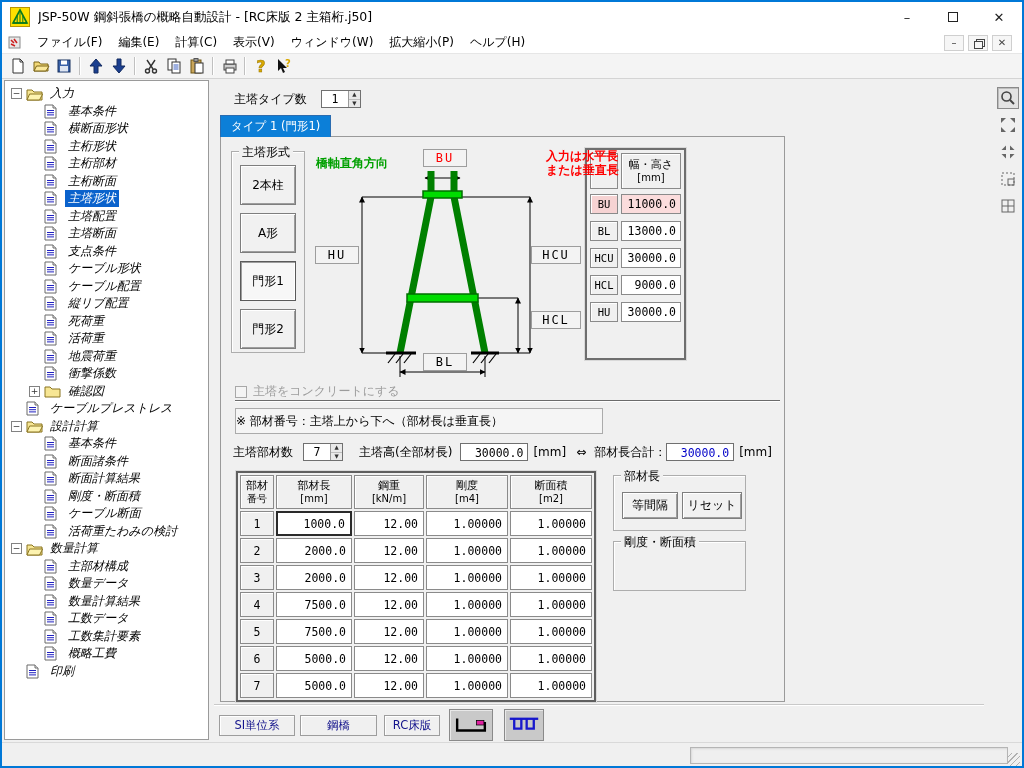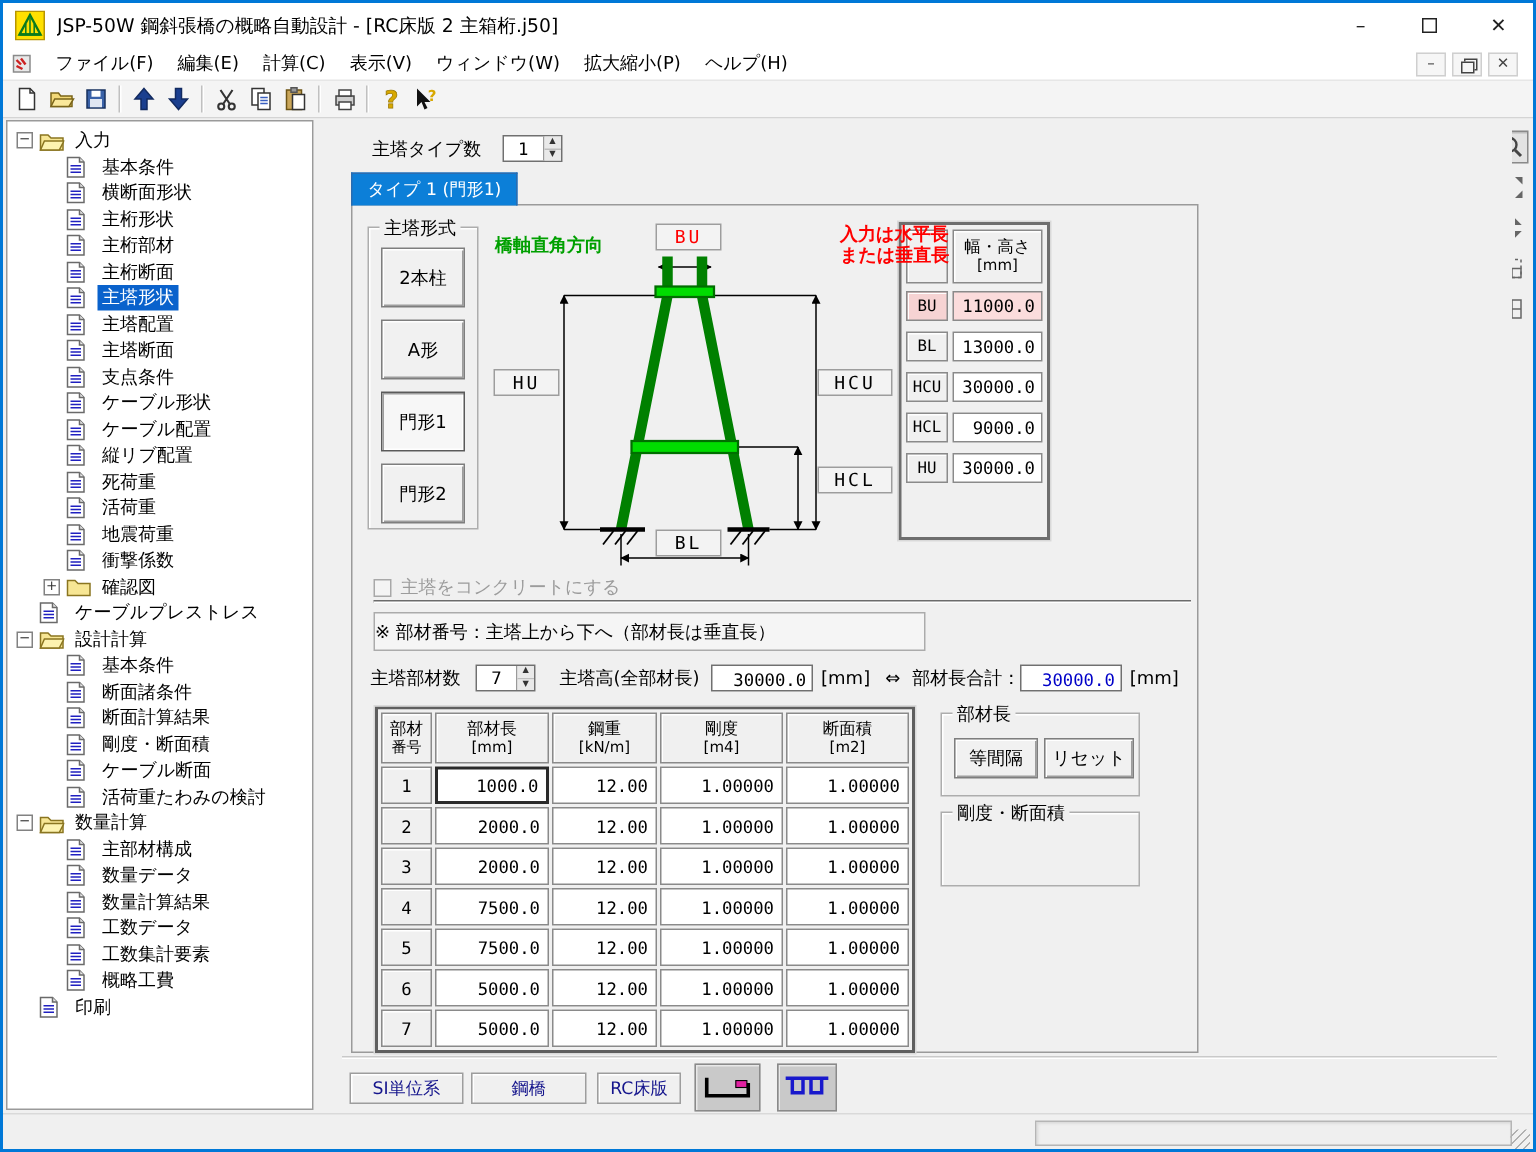--- a/index.html
+++ b/index.html
@@ -33,30 +33,30 @@
   
   .workarea { position:absolute; left:0; top:77px; width:100%; height:663px; background:#f0f0f0; }
 
   
   .treepanel { position:absolute; left:2px; top:1px; width:205px; height:660px; background:#fff; border:1px solid #9a9a9a; overflow:hidden; padding-top:4px; }
   .tree-row { display:flex; align-items:center; height:17.5px; white-space:nowrap; padding-left:6px; }
   .tree-row .tindent { width:18px; flex:0 0 auto; }
   .expander { width:11px; height:11px; border:1px solid #828282; background:#fff; font-size:9px; line-height:9px; text-align:center; flex:0 0 auto; margin-right:4px; color:#333; }
   .tspacer { width:15px; flex:0 0 auto; }
   .ticon { width:17px; height:15px; flex:0 0 auto; margin-right:4px; display:flex; align-items:center; }
-  .tlabel { font-size:12px; padding:0 3px; }
+  .tlabel { font-size:12px; padding:0 3px;font-style:italic; }
   .tlabel.sel { background:#0a62cc; color:#fff; }
 
   
   .rightstrip { position:absolute; right:0; top:1px; width:30px; height:660px; border-left:1px solid #cdcdcd; background:#f0f0f0; padding-top:7px; }
   .rs-icon { width:22px; height:22px; margin:0 auto 5px auto; display:flex; align-items:center; justify-content:center; background:#f0f0f0; }
   .rs-icon.pressed { border:1px solid #8a8a8a; background:#e3e3e3; box-shadow:inset 1px 1px 0 #bdbdbd; }
 
   
-  .content { position:absolute; left:224px; top:1px; width:782px; height:660px; background:#f0f0f0; }
+  .content { position:absolute; left:210px; top:1px; width:782px; height:660px; background:#f0f0f0; }
 
   .tcount-row { position:absolute; left:22px; top:10px; display:flex; align-items:center; }
   .tcount-label { font-size:12px; margin-right:14px; }
 
   .spin { display:inline-flex; width:40px; height:18px; border:1px solid #707070; background:#fff; }
   .spin .val { flex:1; text-align:center; font:11.5px "DejaVu Sans Mono", monospace; line-height:16px; }
   .spin .arrows { width:12px; display:flex; flex-direction:column; border-left:1px solid #9a9a9a; }
   .spin .sa { flex:1; background:#e9e9e9; font-size:5.5px; line-height:7px; text-align:center; color:#333; border-bottom:1px solid #bdbdbd; }
   .spin .sa:last-child { border-bottom:none; }
 

